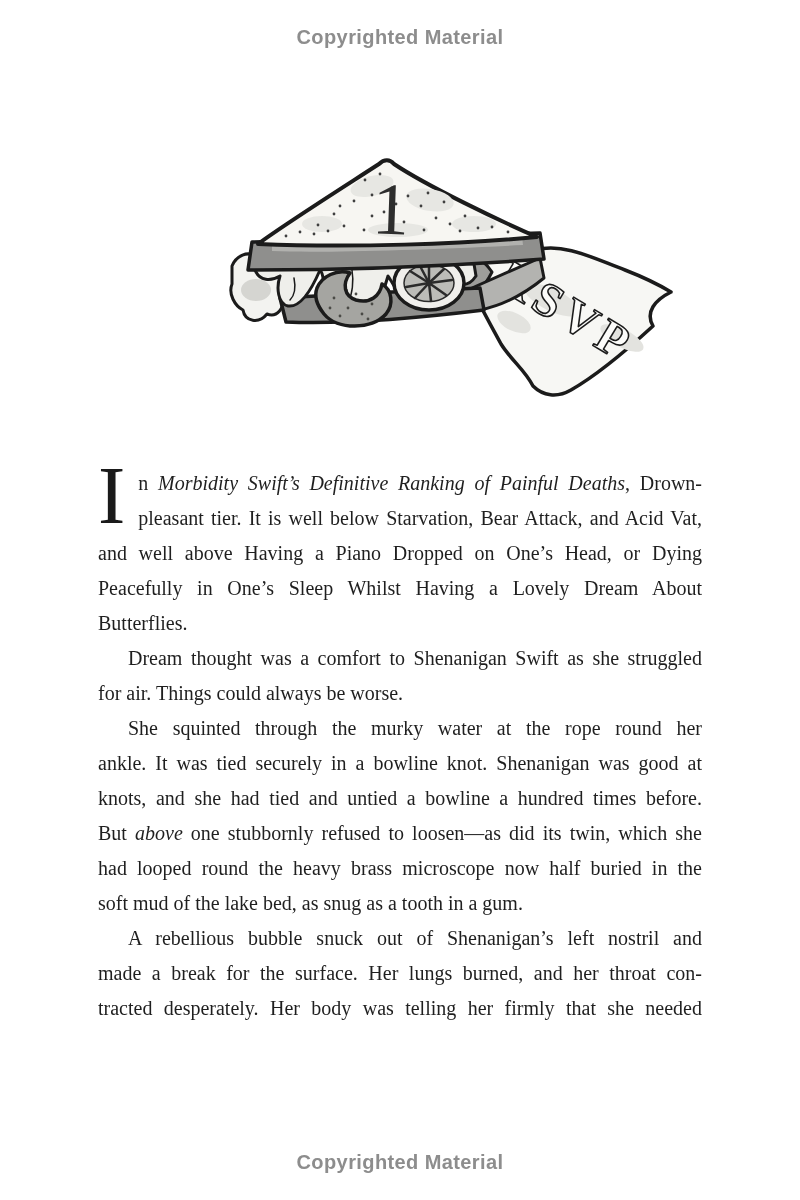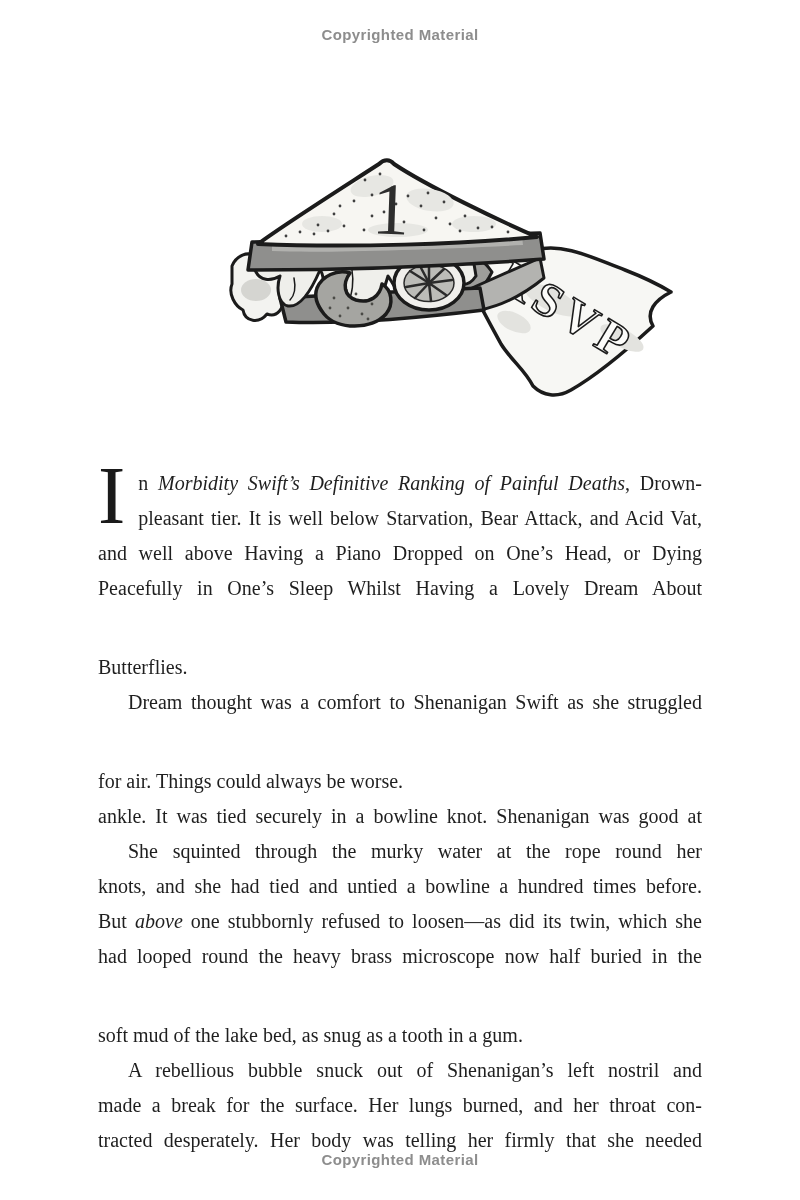--- a/index.html
+++ b/index.html
@@ -5,36 +5,36 @@
 <style>
   html,body{margin:0;padding:0;background:#e9e9e9;}
   .page{
     position:relative;width:800px;height:1200px;margin:0 auto;
     background:#ffffff;overflow:hidden;
     font-family:"Liberation Serif",serif;
   }
   .notice{
     position:absolute;left:0;width:100%;text-align:center;
     font-family:"Liberation Sans",sans-serif;font-weight:bold;
-    font-size:15px;letter-spacing:.4px;color:#8d8d8d;
+    font-size:20px;letter-spacing:.4px;color:#8d8d8d;
   }
   .notice-top{top:26px;}
   .notice-bottom{top:1151px;}
   .illustration{position:absolute;left:222px;top:138px;width:456px;height:290px;}
   .illustration svg{display:block;width:456px;height:290px;}
   .text-block{
     position:absolute;left:98px;top:466px;width:604px;
     color:#1f1f1f;font-size:20px;line-height:35px;
   }
   .paragraph{margin:0;}
   .line{
     height:35px;overflow:hidden;
     text-align:justify;text-align-last:justify;
   }
-  .line.last{text-align-last:left;margin-top:44px;}
+  .line.last{text-align-last:left;}
   .line.indent{text-indent:30px;}
   .line em{}
   .dropcap{
     float:left;height:70px;font-size:82px;line-height:60px;
     margin:0 13px 0 0;color:#1a1a1a;
   }
 </style>
 </head>
 <body>
 
@@ -165,22 +165,22 @@
         <div class="line"><span>pleasant tier. It is well below Starvation, Bear Attack, and Acid Vat,</span></div>
         <div class="line"><span>and well above Having a Piano Dropped on One’s Head, or Dying</span></div>
         <div class="line"><span>Peacefully in One’s Sleep Whilst Having a Lovely Dream About</span></div>
         <div class="line last"><span>Butterflies.</span></div>
       </div>
       <div class="paragraph">
         <div class="line indent"><span>Dream thought was a comfort to Shenanigan Swift as she struggled</span></div>
         <div class="line last"><span>for air. Things could always be worse.</span></div>
       </div>
       <div class="paragraph">
+        <div class="line indent"><span>She squinted through the murky water at the rope round her</span></div>
         <div class="line"><span>ankle. It was tied securely in a bowline knot. Shenanigan was good at</span></div>
-        <div class="line indent"><span>She squinted through the murky water at the rope round her</span></div>
         <div class="line"><span>knots, and she had tied and untied a bowline a hundred times before.</span></div>
         <div class="line"><span>But </span><em>above</em><span> one stubbornly refused to loosen—as did its twin, which she</span></div>
         <div class="line"><span>had looped round the heavy brass microscope now half buried in the</span></div>
         <div class="line last"><span>soft mud of the lake bed, as snug as a tooth in a gum.</span></div>
       </div>
       <div class="paragraph">
         <div class="line indent"><span>A rebellious bubble snuck out of Shenanigan’s left nostril and</span></div>
         <div class="line"><span>made a break for the surface. Her lungs burned, and her throat con-</span></div>
         <div class="line"><span>tracted desperately. Her body was telling her firmly that she needed</span></div>
       </div>

